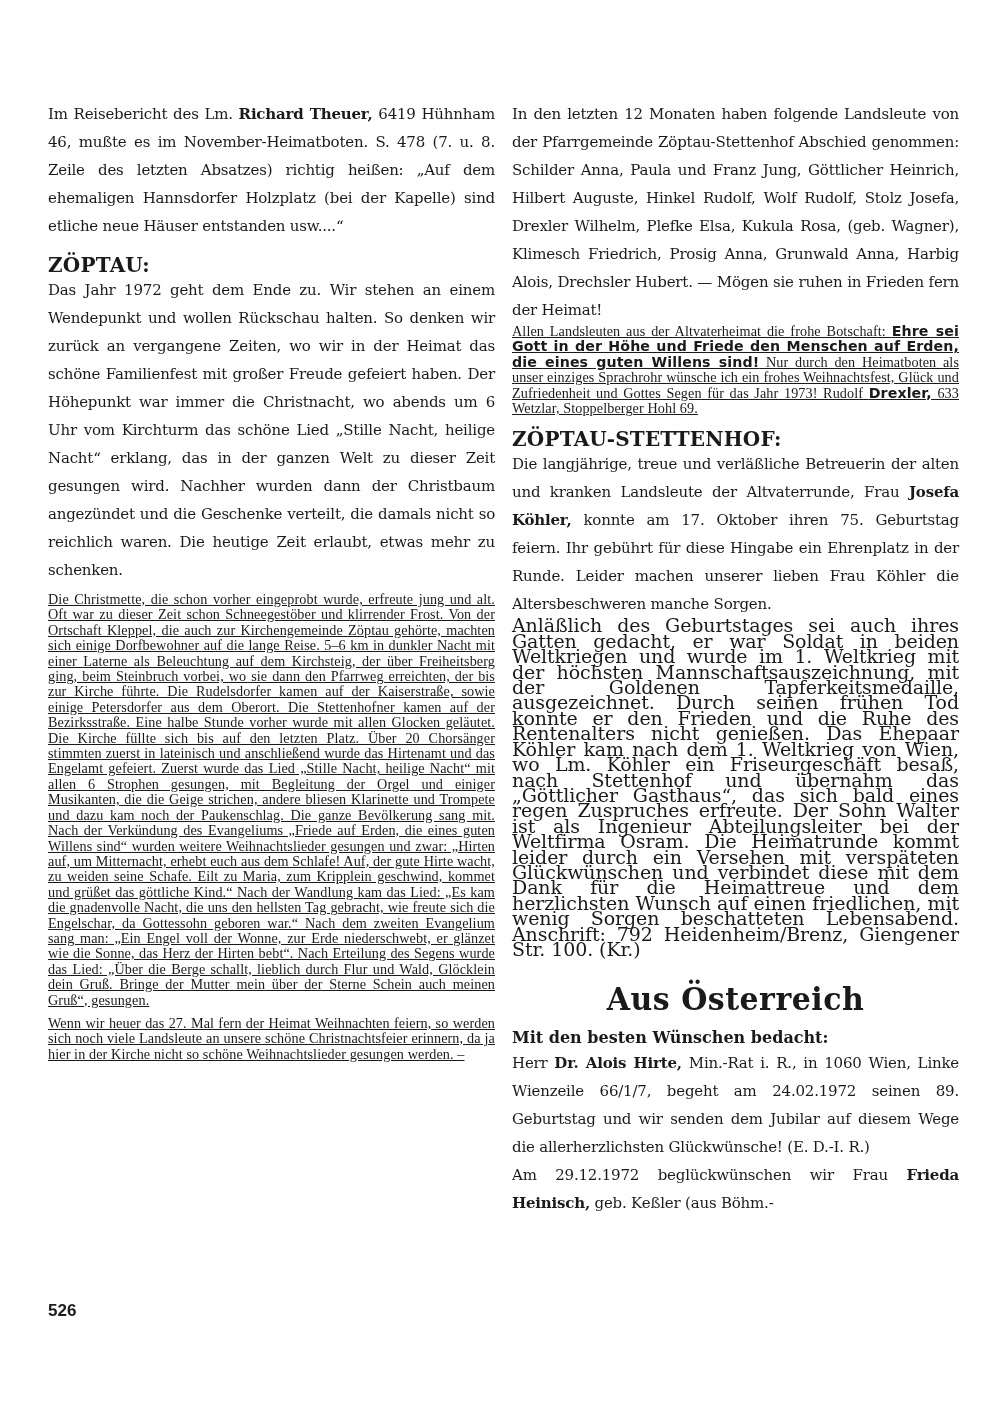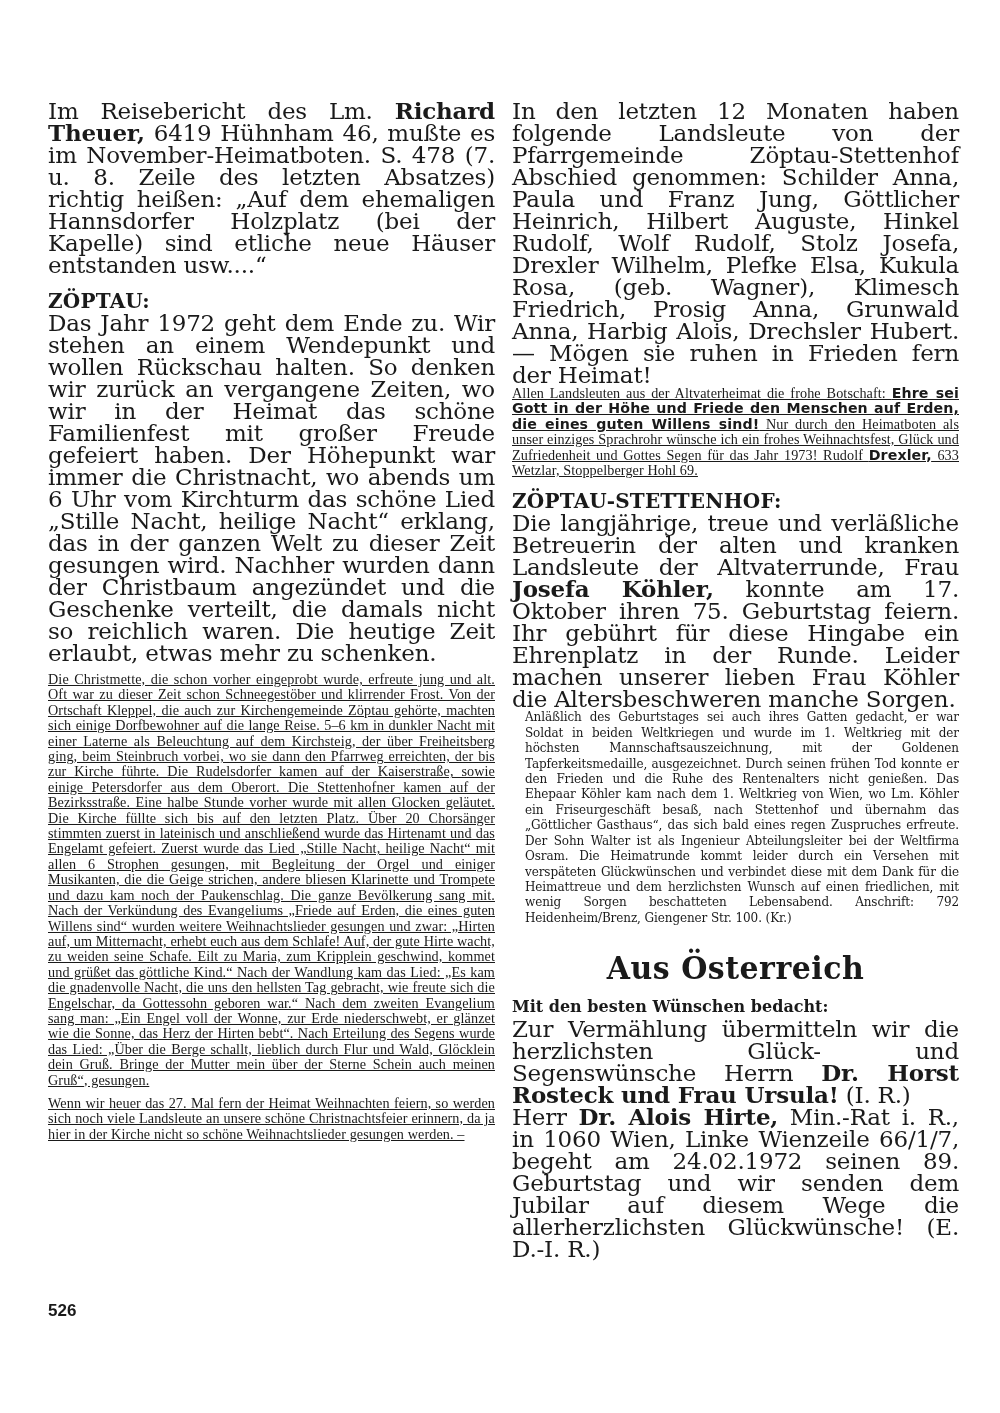--- a/index.html
+++ b/index.html
@@ -1,23 +1,23 @@
 <!DOCTYPE html>
 <html><head>
 <meta charset="utf-8">
 <style>
   html, body { margin:0; padding:0; background:#ffffff; }
   body { width:1000px; height:1413px; position:relative; overflow:hidden; color:#1a1a1a; font-family:"DejaVu Serif", serif; }
   .col { position:absolute; top:100px; width:447px; }
   .col-left { left:48px; }
   .col-right { left:512px; }
   p { margin:0; text-align:justify; hyphens:manual; }
-  .lg { font-size:23px; line-height:22px; letter-spacing:-0.2px; }
+  .lg { font-size:15px; line-height:28px; letter-spacing:-0.2px; }
   .sm { font-family:"Liberation Serif", serif; font-size:14.2px; line-height:15.4px; letter-spacing:0.1px;text-decoration:underline; }
-  .sm-dejavu { font-family:"DejaVu Serif", serif; font-size:12px; line-height:15.4px; letter-spacing:-0.1px;margin-left:13px; }
+  .sm-dejavu { font-family:"DejaVu Serif", serif; font-size:19px; line-height:15.4px; letter-spacing:-0.1px; }
   h3 { margin:0; font-family:"DejaVu Serif", serif; font-weight:bold; font-size:20px; line-height:22px; letter-spacing:0.2px; }
   b { font-weight:bold; }
   .bold-sans { font-family:"DejaVu Sans", sans-serif; font-weight:bold; }
   .gap-s { height:8px; }
   .gap-m { height:12px; }
   .gap-l { height:14px; }
   .page-num { position:absolute; left:48px; top:1301px; font-family:Liberation Sans, sans-serif; font-weight:bold; font-size:17px; }
   .fraktur { text-align:center; font-family:"DejaVu Serif", serif; font-weight:900; font-size:30px; line-height:44px; letter-spacing:0.5px; margin:20px 0 6px 0; transform:scaleY(1.05); }
   h4 { margin:0; font-family:"DejaVu Serif", serif; font-weight:bold; font-size:16px; line-height:22px; }
 </style>
@@ -37,17 +37,17 @@
 
 <div class="col col-right">
   <p class="lg">In den letzten 12 Monaten haben folgende Landsleute von der Pfarrgemeinde Zöptau-Stettenhof Abschied genommen: Schilder Anna, Paula und Franz Jung, Göttlicher Heinrich, Hilbert Auguste, Hinkel Rudolf, Wolf Rudolf, Stolz Josefa, Drexler Wilhelm, Plefke Elsa, Kukula Rosa, (geb. Wagner), Klimesch Friedrich, Prosig Anna, Grunwald Anna, Harbig Alois, Drechsler Hubert. — Mögen sie ruhen in Frieden fern der Heimat!</p>
   <p class="sm"><span>Allen Landsleuten aus der Altvaterheimat die frohe Botschaft: </span><span class="bold-sans">Ehre sei Gott in der Höhe und Friede den Menschen auf Erden, die eines guten Willens sind!</span><span> Nur durch den Heimatboten als unser einziges Sprachrohr wünsche ich ein frohes Weihnachtsfest, Glück und Zufriedenheit und Gottes Segen für das Jahr 1973! Rudolf </span><span class="bold-sans">Drexler,</span><span> 633 Wetzlar, Stoppelberger Hohl 69.</span></p>
   <div class="gap-m"></div>
   <h3>ZÖPTAU-STETTENHOF:</h3>
   <p class="lg"><span>Die langjährige, treue und verläßliche Betreuerin der alten und kranken Landsleute der Altvaterrunde, Frau </span><b>Josefa Köhler,</b><span> konnte am 17. Oktober ihren 75. Geburtstag feiern. Ihr gebührt für diese Hingabe ein Ehrenplatz in der Runde. Leider machen unserer lieben Frau Köhler die Altersbeschweren manche Sorgen.</span></p>
   <p class="sm-dejavu">Anläßlich des Geburtstages sei auch ihres Gatten gedacht, er war Soldat in beiden Weltkriegen und wurde im 1. Weltkrieg mit der höchsten Mannschaftsauszeichnung, mit der Goldenen Tapferkeitsmedaille, ausgezeichnet. Durch seinen frühen Tod konnte er den Frieden und die Ruhe des Rentenalters nicht genießen. Das Ehepaar Köhler kam nach dem 1. Weltkrieg von Wien, wo Lm. Köhler ein Friseurgeschäft besaß, nach Stettenhof und übernahm das „Göttlicher Gasthaus“, das sich bald eines regen Zuspruches erfreute. Der Sohn Walter ist als Ingenieur Abteilungsleiter bei der Weltfirma Osram. Die Heimatrunde kommt leider durch ein Versehen mit verspäteten Glückwünschen und verbindet diese mit dem Dank für die Heimattreue und dem herzlichsten Wunsch auf einen friedlichen, mit wenig Sorgen beschatteten Lebensabend. Anschrift: 792 Heidenheim/Brenz, Giengener Str. 100. (Kr.)</p>
   <div class="fraktur">Aus Österreich</div>
   <h4>Mit den besten Wünschen bedacht:</h4>
-  <p class="lg"><span>Zur Vermählung übermitteln wir die herzlichsten Glück- und Segenswünsche Herrn </span><b>Dr. Horst Rosteck und Frau Ursula!</b><span> (I. R.)</span></p>
   <p class="lg"><span>Herr </span><b>Dr. Alois Hirte,</b><span> Min.-Rat i. R., in 1060 Wien, Linke Wienzeile 66/1/7, begeht am 24.02.1972 seinen 89. Geburtstag und wir senden dem Jubilar auf diesem Wege die allerherzlichsten Glückwünsche! (E. D.-I. R.)</span></p>
+  <p class="lg"><span>Am 29.12.1972 beglückwünschen wir Frau </span><b>Frieda Heinisch,</b><span> geb. Keßler (aus Böhm.-</span></p>
 </div>
 
 <div class="page-num">526</div>
 
 </body></html>

